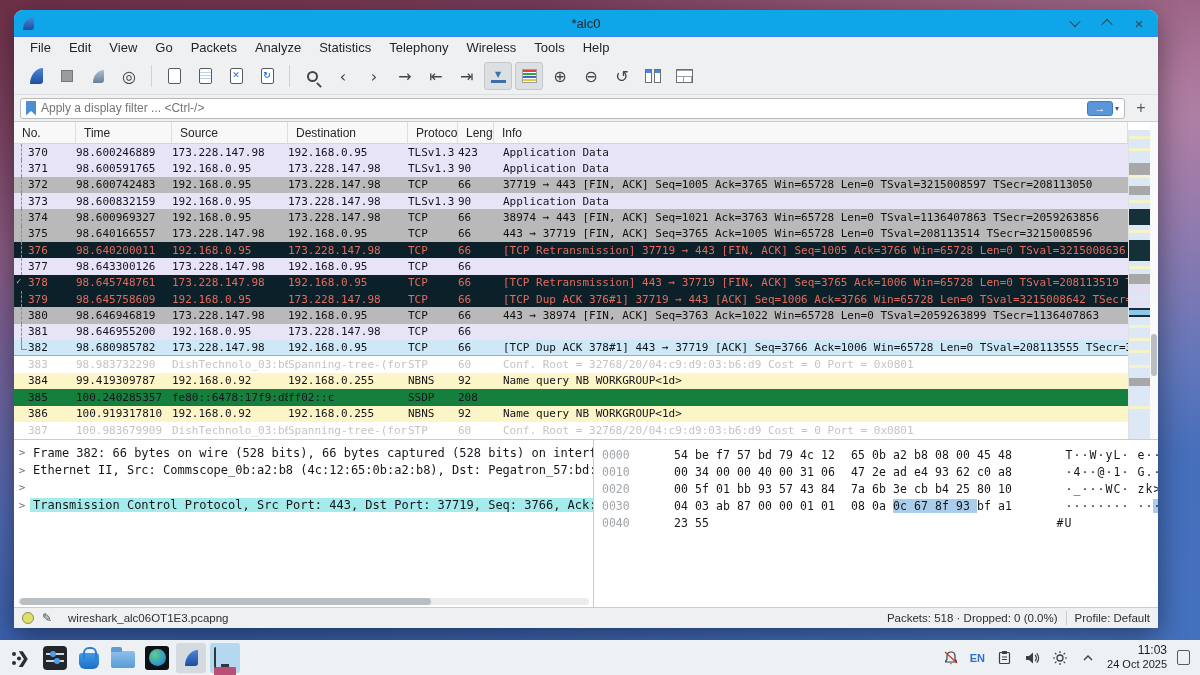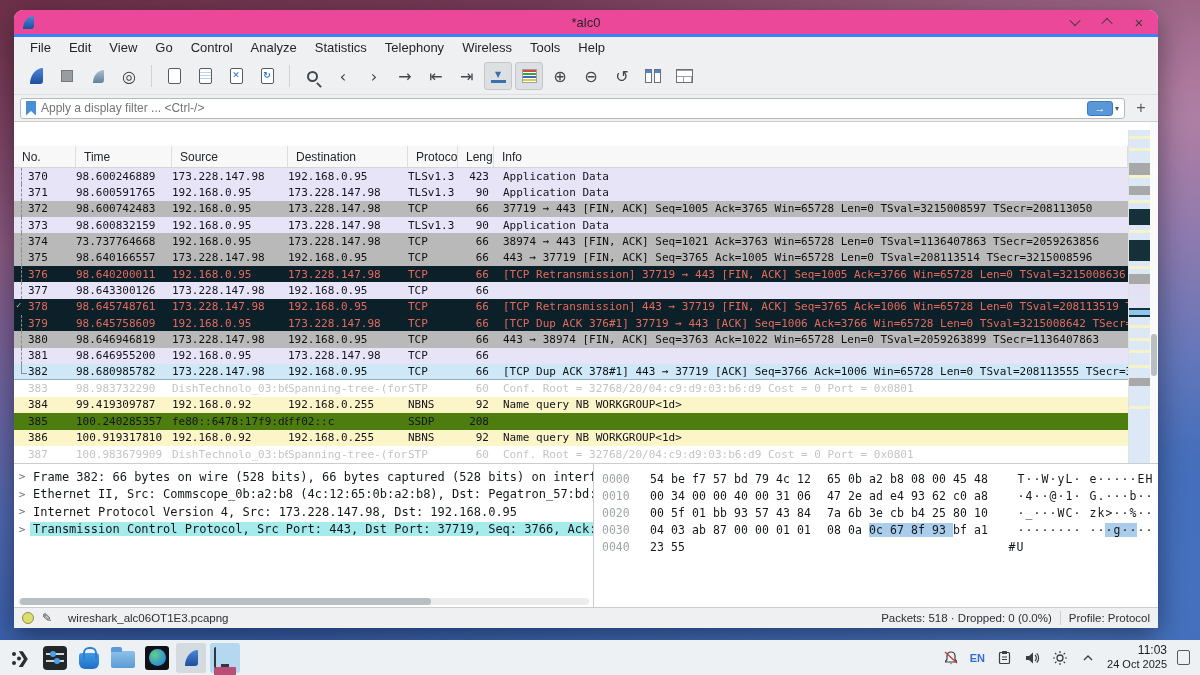--- a/index.html
+++ b/index.html
@@ -9,21 +9,21 @@
       radial-gradient(ellipse at 100% 18%, rgba(216,160,190,.50), transparent 42%),
       radial-gradient(ellipse at 88% 96%, rgba(90,140,216,.55), transparent 55%),
       linear-gradient(172deg,#6e3048 0%,#7d4463 16%,#8a5b84 30%,#6f64a0 46%,#4e68b1 62%,#3a60ad 76%,#2e56a4 100%);
     position:relative;
   }
 
   
   .win { position:absolute; left:14px; top:10px; width:1144px; height:618px;
          background:#eff0f1; border-radius:9px 9px 0 0; box-shadow:0 8px 28px rgba(0,0,0,.45);
          display:flex; flex-direction:column; overflow:hidden; }
-  .titlebar { height:27px; display:flex; align-items:center; position:relative; background:#ec4899; border-bottom:3px solid #3b82f6;}
+  .titlebar { height:27px; display:flex; align-items:center; position:relative; background:#0ea5e9; border-bottom:1px solid #3b82f6;}
   .titlebar .appico { margin-left:9px; }
   .title { position:absolute; left:0; right:0; text-align:center; font-size:13px; color:#232629; }
   .wctrl { position:absolute; right:8px; display:flex; gap:10px; align-items:center; }
   .wbtn { width:22px; height:20px; display:flex; align-items:center; justify-content:center; color:#3a3e42; }
   .chev { width:8px; height:8px; border-left:1.6px solid #3a3e42; border-bottom:1.6px solid #3a3e42; }
   .chev.down { transform:rotate(-45deg) translate(1px,-1px); }
   .chev.up { transform:rotate(135deg) translate(1px,-1px); }
   .xglyph { font-size:15px; line-height:1; }
 
   .menubar { height:21px; display:flex; align-items:center; padding-left:8px; gap:2px; background:#eff0f1; }
@@ -55,61 +55,61 @@
   .filterbar { height:27px; display:flex; align-items:center; padding:0 6px; gap:5px; background:#eff0f1; border-bottom:1px solid #c9cdd0; }
   .filterbox { flex:1; height:21px; background:#fff; border:1px solid #b6babd; border-radius:3px; display:flex; align-items:center; padding:0 3px; }
   .bkmark { width:10px; height:15px; background:#4a8fd4; clip-path:polygon(0 0,100% 0,100% 100%,50% 70%,0 100%); margin:0 5px 0 2px; }
   .filterinput { flex:1; border:none; outline:none; font-size:12px; color:#9a9fa3; background:transparent; font-family:"Liberation Sans",sans-serif; }
   .applybtn { width:26px; height:15px; background:#5a97d8; border:1px solid #3e7bbd; border-radius:3px; color:#fff; font-size:11px; line-height:13px; text-align:center; }
   .caret { font-size:8px; color:#55595d; margin:0 2px; }
   .addbtn { width:22px; height:21px; background:transparent; border:none; font-size:16px; color:#55595d; }
 
   
   .listwrap { position:relative; background:#fff; }
-  .colheader { display:flex; height:22px; background:#f8f8f8; border-bottom:1px solid #d4d7d9; font-size:12px; color:#232629; align-items:center; width:calc(100% - 30px);margin-top:24px; }
+  .colheader { display:flex; height:22px; background:#f8f8f8; border-bottom:1px solid #d4d7d9; font-size:12px; color:#232629; align-items:center; width:calc(100% - 30px); }
   .colheader span { padding-left:8px; border-right:1px solid #dcdfe1; height:100%; display:flex; align-items:center; overflow:hidden; white-space:nowrap; }
   .rows { height:295px; overflow:hidden; width:calc(100% - 30px); font-family:"DejaVu Sans Mono",monospace; font-size:11px; }
   .prow { display:flex; height:16.35px; align-items:center; white-space:nowrap; }
   .prow span { overflow:hidden; }
   .c-mark { width:14px; height:100%; flex:none; position:relative; font-size:9px; color:#777; }
   .c-mark.line::before { content:""; position:absolute; left:7px; top:0; bottom:0; border-left:1px dashed #8a8f93; }
   .c-mark.check::before { content:"✓"; position:absolute; left:2px; top:1px; color:#b7bcc0; }
   .c-mark.end::before { content:""; position:absolute; left:7px; top:0; height:9px; width:5px; border-left:1px solid #8a8f93; border-bottom:1px solid #8a8f93; }
   .c-no { width:48px; padding-right:6px; flex:none; }
   .c-time { width:96px; flex:none; }
   .c-src { width:116px; flex:none; }
   .c-dst { width:120px; flex:none; }
   .c-proto { width:50px; flex:none; }
-  .c-len { width:36px; text-align:right; padding-right:5px; flex:none; }
+  .c-len { width:36px; padding-right:5px; flex:none; }
   .c-info { flex:1; padding-left:9px; }
   .r-lav { background:#e7e4f7; color:#14141c; }
   .r-gray { background:#b9b9b9; color:#101010; }
   .r-bad { background:#0b2028; color:#e56a5e; }
   .r-sel { background:#cfe8f8; color:#0c1318; border-bottom:1px solid #93aebf; }
   .r-dim { background:#fff; color:#c4c4c4; }
   .r-yel { background:#fcf5c7; color:#14141c; }
-  .r-blu { background:#4d7c0f; color:#14141c; }
+  .r-blu { background:#15803d; color:#14141c; }
   .minimap { position:absolute; top:8px; right:8px; width:22px; bottom:0; background:#dce8f6; overflow:hidden; border-left:1px solid #e2e2e2; }
   .minimap i { display:block; width:100%; }
   .vscroll { position:absolute; top:0; right:0; width:8px; bottom:0; background:#fafafa; }
   .vhandle { position:absolute; right:1px; top:212px; width:6px; height:42px; background:#b9bec2; border-radius:3px; }
 
   
   .panes { flex:1; display:flex; border-top:1px solid #c9cdd0; background:#fff; }
   .detailpane { width:580px; display:flex; flex-direction:column; border-right:1px solid #c9cdd0; }
   .dlines { flex:1; padding-top:4px; font-family:"DejaVu Sans Mono",monospace; font-size:12px; color:#14181c; overflow:hidden; }
   .dline { display:flex; height:17.5px; align-items:center; white-space:nowrap; }
   .dline .arr { width:16px; text-align:center; color:#6a7075; flex:none; font-size:11px; }
   .dline .txt { padding:0 3px; }
   .dline.sel .txt { background:#a5ebec; }
   .hscroll { height:11px; display:flex; align-items:center; padding:0 4px; }
   .htrack { width:100%; height:7px; background:#ececec; border-radius:4px; position:relative; }
   .hhandle { position:absolute; left:2px; top:0; width:72%; height:7px; background:#b9bec2; border-radius:4px; }
   .hexpane { flex:1; font-family:"DejaVu Sans Mono",monospace; font-size:11.5px; padding:6px 0 0 8px; color:#14181c; overflow:hidden; }
-  .hexrow { display:flex; height:17px; align-items:center; white-space:pre; }
+  .hexrow { display:flex; height:17px; align-items:center; white-space:pre;gap:24px; }
   .hexoff { color:#a0a5a9; width:40px; flex:none; }
   .hexbytes { display:flex; margin-left:8px; }
   .hb { width:21px; flex:none; }
   .hb.gap { margin-left:9px; }
   .hb.hl, .ha.hl { background:#a9cdea; }
   .hexascii { display:flex; margin-left:22px; }
   .ha { width:8px; flex:none; text-align:center; }
   .ha.gap { margin-left:8px; }
 
   
@@ -168,21 +168,21 @@
         </span>
       <span class="wbtn xglyph">×</span>
     </span>
   </div>
 
   <div class="menubar">
       <div class="menu-item">File</div>
       <div class="menu-item">Edit</div>
       <div class="menu-item">View</div>
       <div class="menu-item">Go</div>
-      <div class="menu-item">Control</div>
+      <div class="menu-item">Packets</div>
       <div class="menu-item">Analyze</div>
       <div class="menu-item">Statistics</div>
       <div class="menu-item">Telephony</div>
       <div class="menu-item">Wireless</div>
       <div class="menu-item">Tools</div>
       <div class="menu-item">Help</div>
     </div>
 
   <div class="toolbar">
       <button class="tbtn">
@@ -300,21 +300,21 @@
           <span class="c-time">98.600832159</span>
           <span class="c-src">192.168.0.95</span>
           <span class="c-dst">173.228.147.98</span>
           <span class="c-proto">TLSv1.3</span>
           <span class="c-len">90</span>
           <span class="c-info">Application Data</span>
         </div>
         <div class="prow r-gray">
           <span class="c-mark line"></span>
           <span class="c-no">374</span>
-          <span class="c-time">73.737764668</span>
+          <span class="c-time">98.600969327</span>
           <span class="c-src">192.168.0.95</span>
           <span class="c-dst">173.228.147.98</span>
           <span class="c-proto">TCP</span>
           <span class="c-len">66</span>
           <span class="c-info">38974 → 443 [FIN, ACK] Seq=1021 Ack=3763 Win=65728 Len=0 TSval=1136407863 TSecr=2059263856</span>
         </div>
         <div class="prow r-gray">
           <span class="c-mark line"></span>
           <span class="c-no">375</span>
           <span class="c-time">98.640166557</span>
@@ -495,21 +495,20 @@
           <div class="dline">
             <span class="arr">&gt;</span>
             <span class="txt">Frame 382: 66 bytes on wire (528 bits), 66 bytes captured (528 bits) on interface alc0, id 0</span>
           </div>
           <div class="dline">
             <span class="arr">&gt;</span>
             <span class="txt">Ethernet II, Src: Commscope_0b:a2:b8 (4c:12:65:0b:a2:b8), Dst: Pegatron_57:bd:79 (54:be:f7:57:bd:79)</span>
           </div>
           <div class="dline">
             <span class="arr">&gt;</span>
-            <span class="txt">Internet Protocol Version 4, Src: 173.228.147.98, Dst: 192.168.0.95</span>
           </div>
           <div class="dline sel">
             <span class="arr">&gt;</span>
             <span class="txt">Transmission Control Protocol, Src Port: 443, Dst Port: 37719, Seq: 3766, Ack: 1006, Len: 0</span>
           </div>
         </div>
       <div class="hscroll">
           <span class="htrack">
             <span class="hhandle"></span>
           </span>
@@ -524,21 +523,21 @@
       </div>
   </div>
 
   <div class="statusbar">
     <span class="expertdot"></span>
     <span class="pencil">✎</span>
     <span class="sb-file">wireshark_alc06OT1E3.pcapng</span>
     <span class="sb-spacer"></span>
     <span>Packets: 518 · Dropped: 0 (0.0%)</span>
     <span class="sb-sep"></span>
-    <span>Profile: Protocol</span>
+    <span>Profile: Default</span>
   </div>
 </div>
 
 <div class="taskbar">
   <div class="apps">
       <div class="task ">
         <span class="ico-launcher"></span>
       </div>
       <div class="task ">
         <span class="ico-settings">

